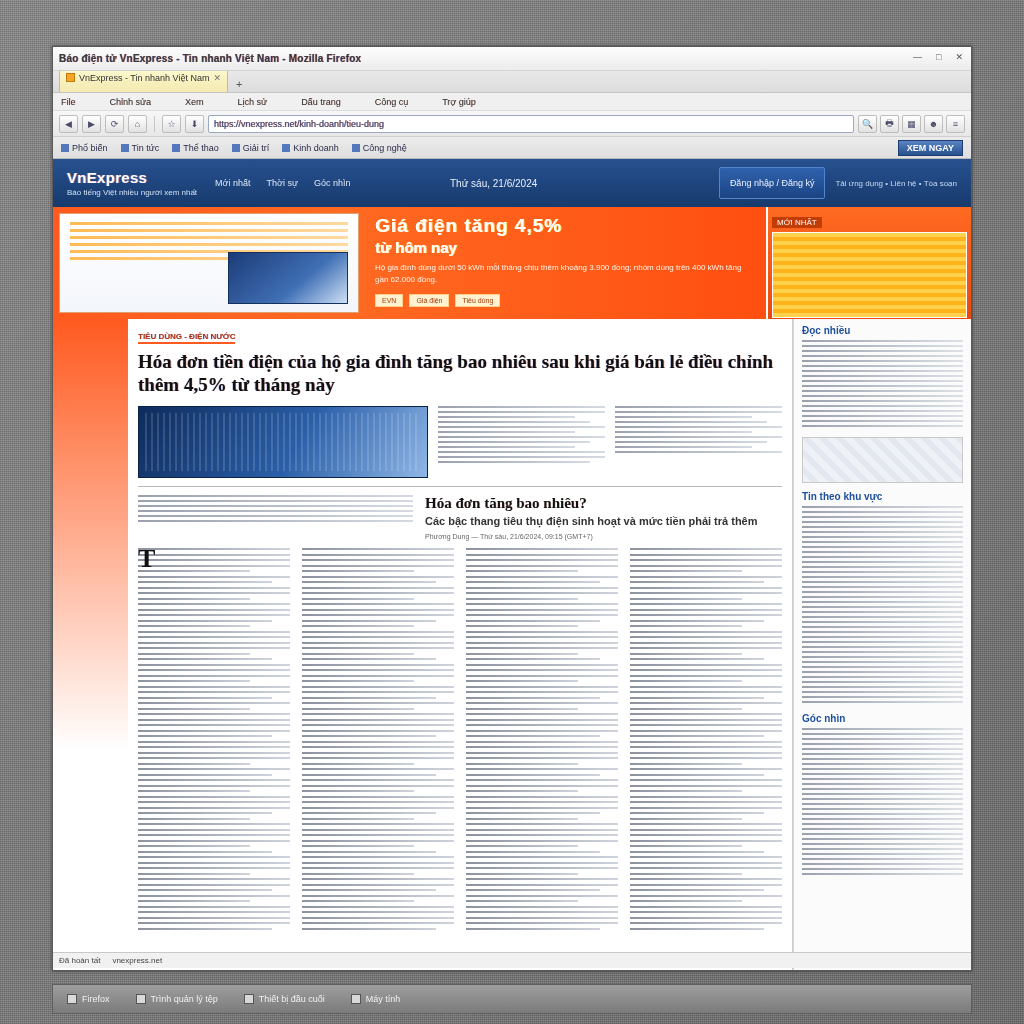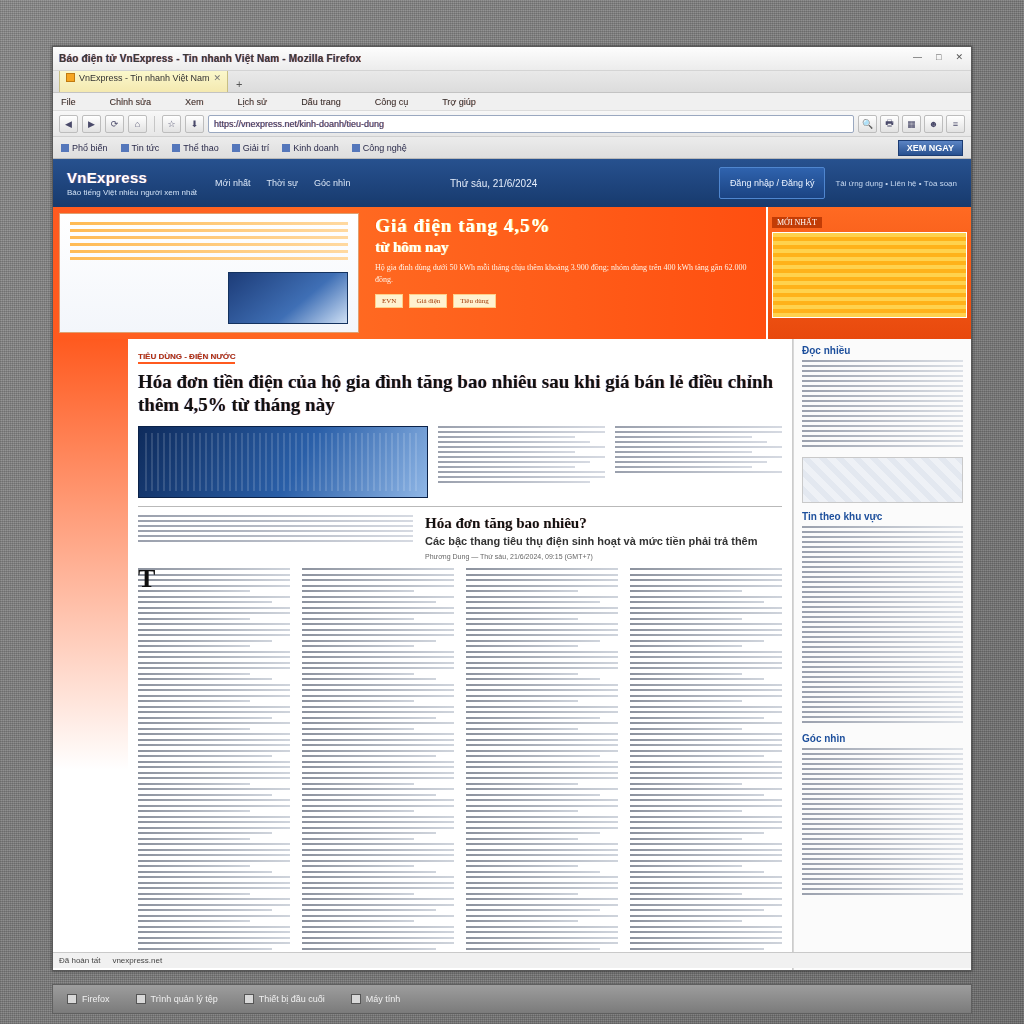--- a/index.html
+++ b/index.html
@@ -139,21 +139,21 @@
   .site-nav { display: flex; gap: 16px; font-size: 9px; margin-left: 18px; color: #dbe7f7; }
   .site-center { position: absolute; left: 48%; transform: translateX(-50%); font-size: 10px; color: #e6eefb; }
   .site-right { margin-left: auto; display: flex; align-items: center; gap: 10px; }
   .pill {
     background: linear-gradient(#2f63ae, #1b4382);
     border: 1px solid #4f86cf; border-radius: 2px;
     font-size: 9px; padding: 10px 10px; color: #eaf2ff;
   }
   .site-right-text { font-size: 8px; color: #c6d8f0; }
 
-  .hero-row { display: flex; height: 132px; font-family: Liberation Serif, serif; }
+  .hero-row { display: flex; height: 112px; }
   .hero-main {
     flex: 1; position: relative;
     background: linear-gradient(90deg, #ff5a1f 0%, #ff6a22 40%, #ff4f10 100%);
     display: flex; align-items: stretch;
   }
   .hero-card {
     width: 300px; margin: 6px;
     background: linear-gradient(#ffffff, #f3f6fb);
     border: 1px solid #e0a070;
     position: relative; overflow: hidden;

